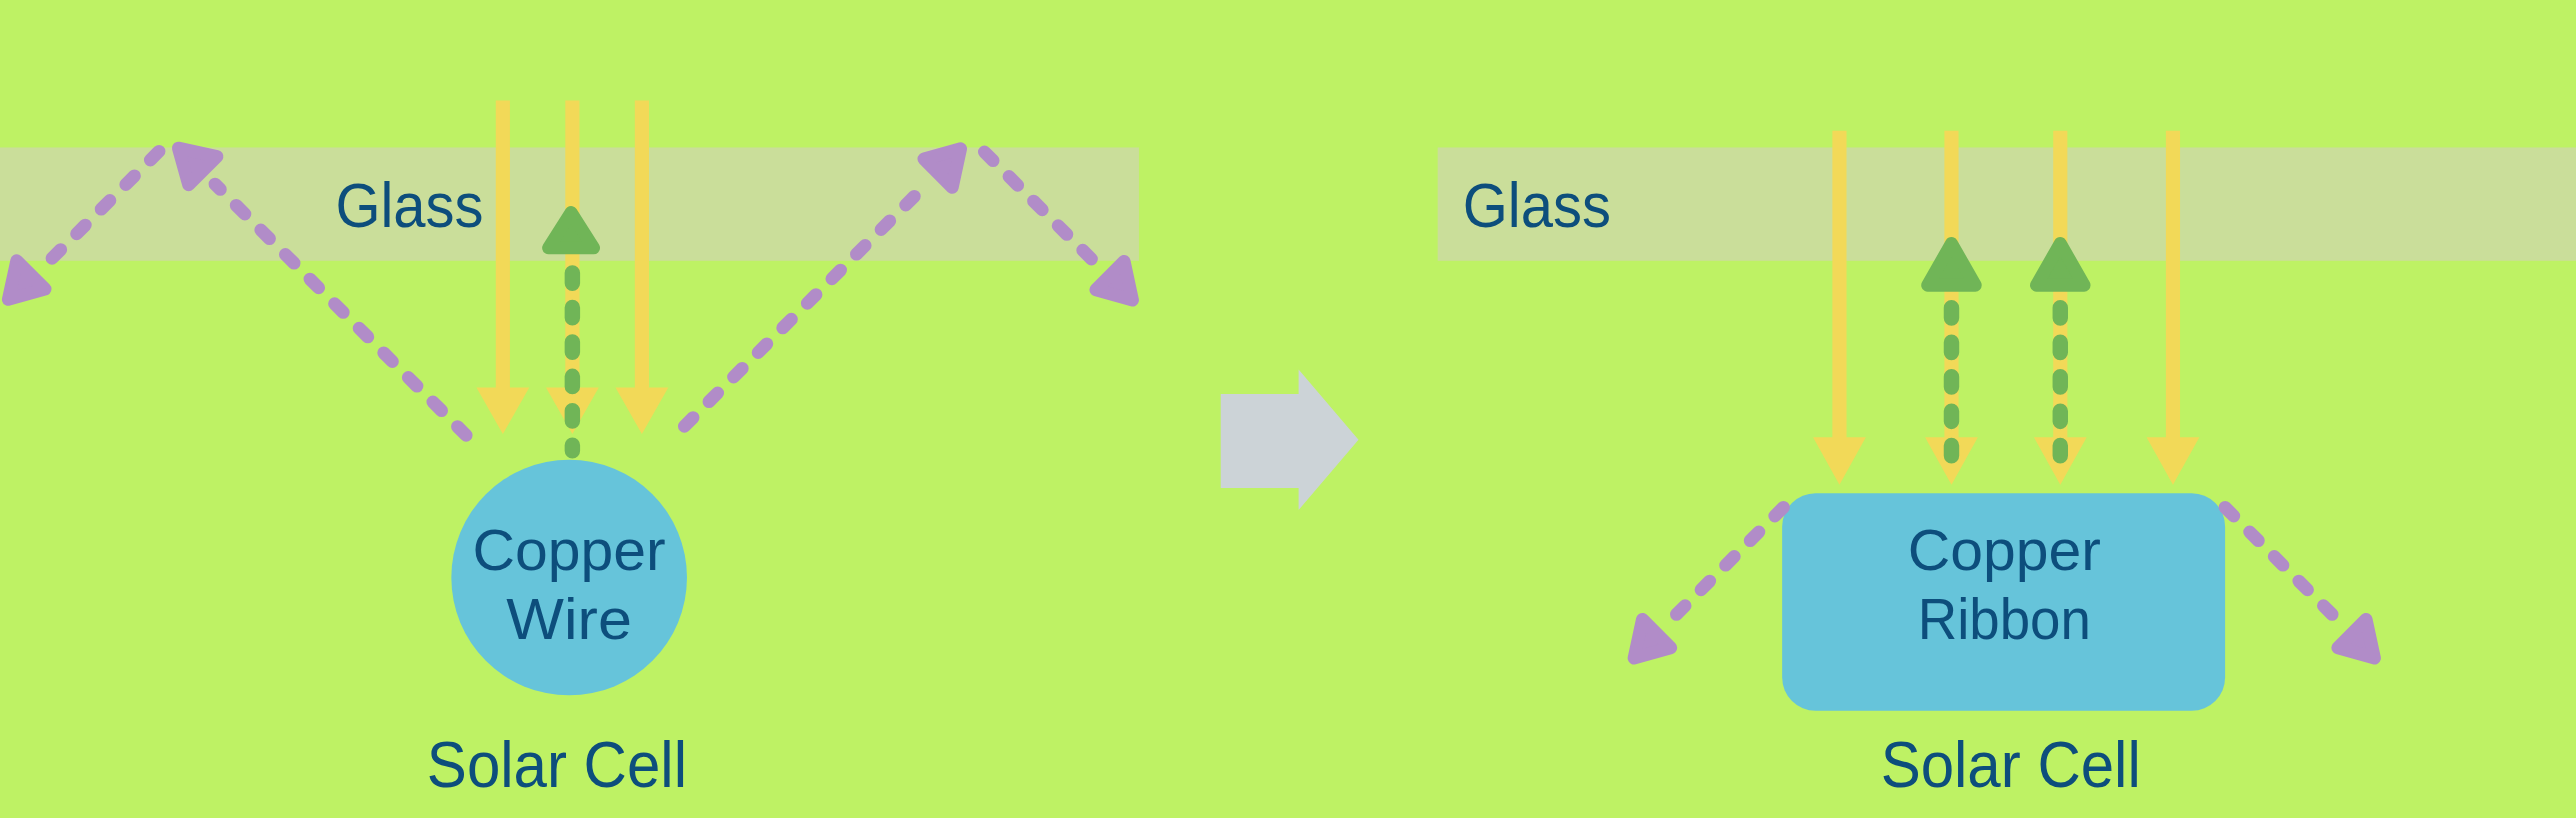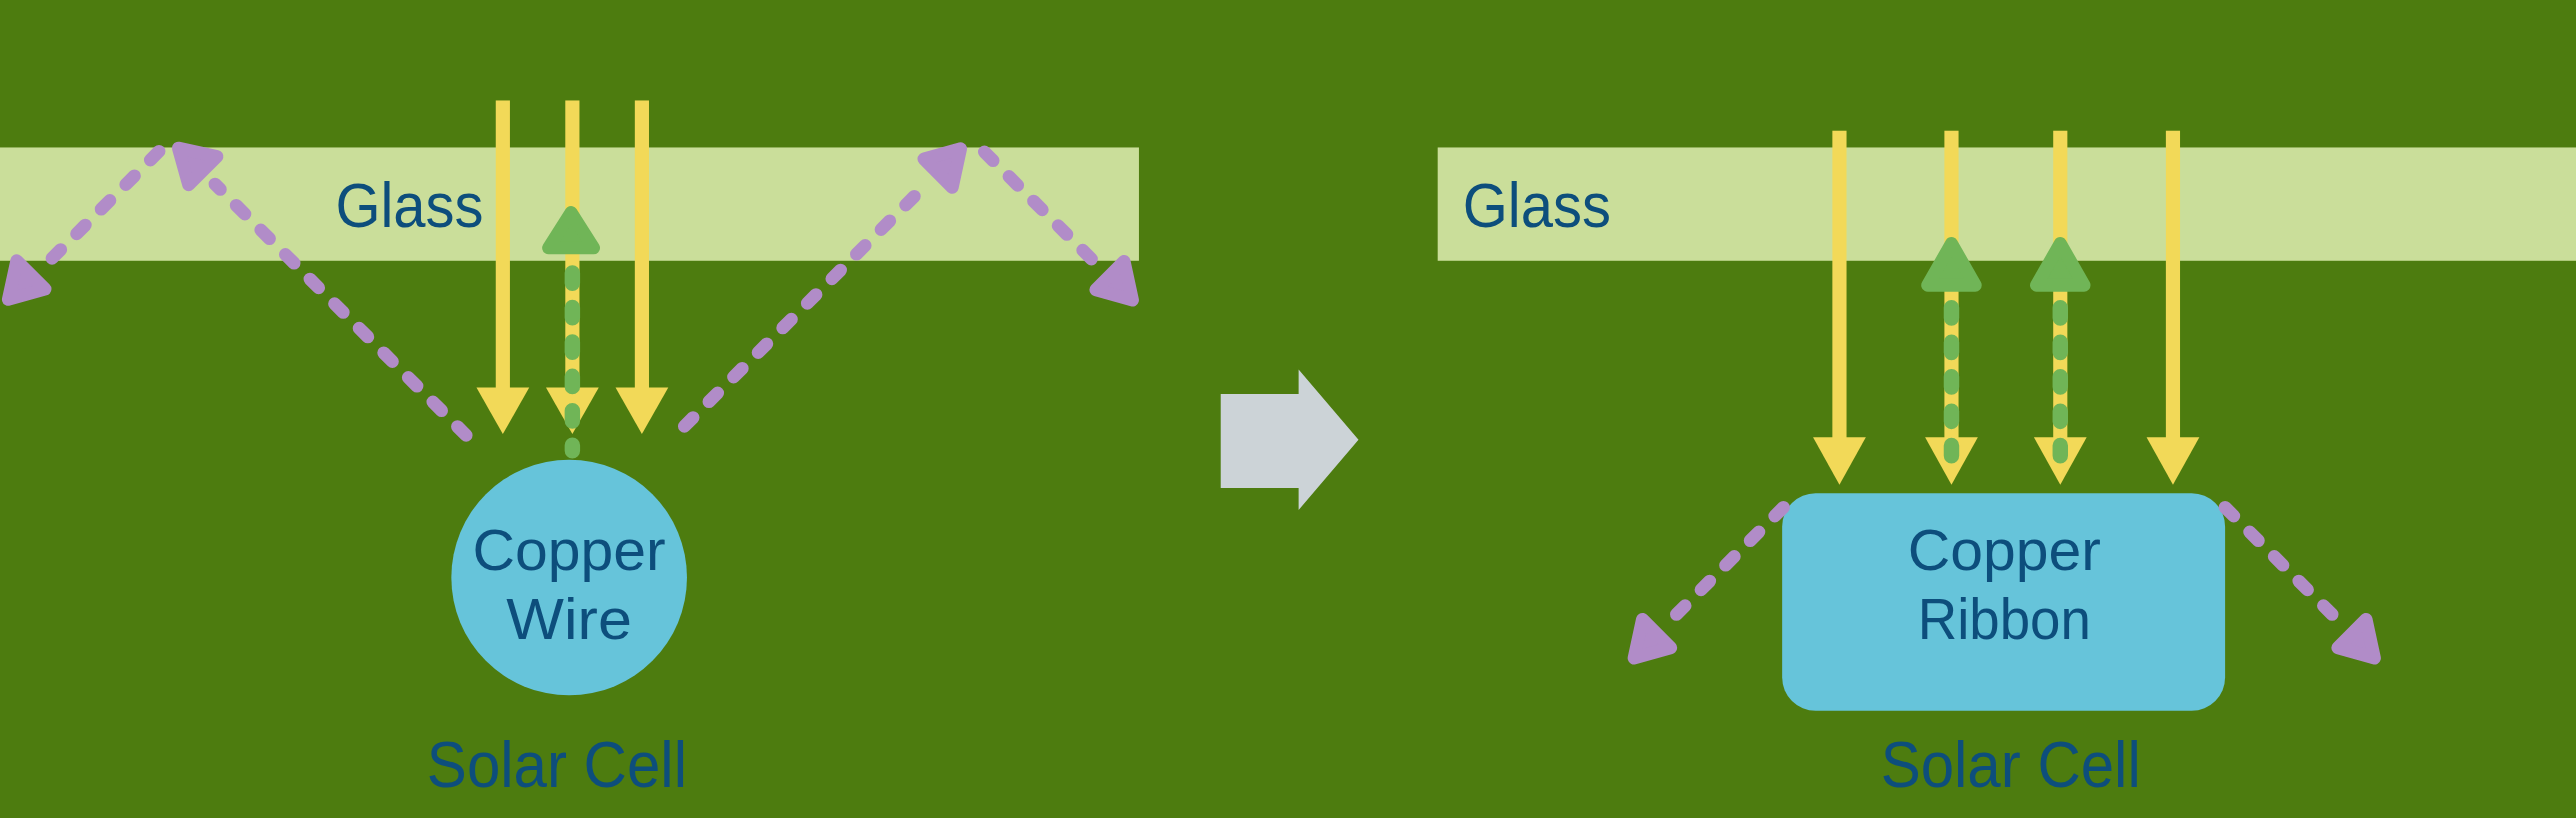--- a/index.html
+++ b/index.html
@@ -4,21 +4,21 @@
 <style>
   html, body {
     margin: 0;
     padding: 0;
     background: #ffffff;
   }
   .stage {
     position: relative;
     width: 2576px;
     height: 819px;
-    background: #4d7c0f;
+    background: #bef264;
     overflow: hidden;
     font-family: "Liberation Sans", sans-serif;
     text-align: right;
   }
   .stage svg {
     display: block;
     width: 2576px;
     height: 819px;
   }
   text {

